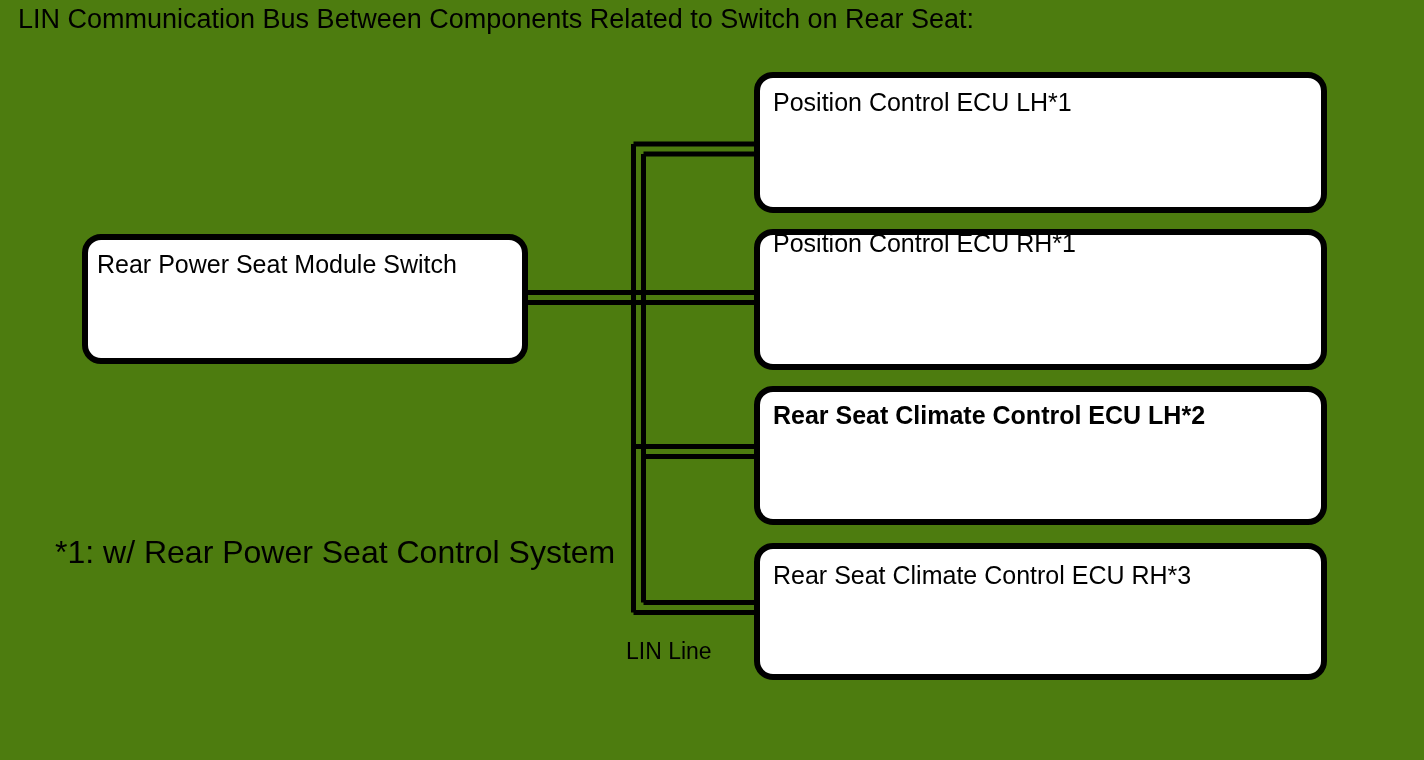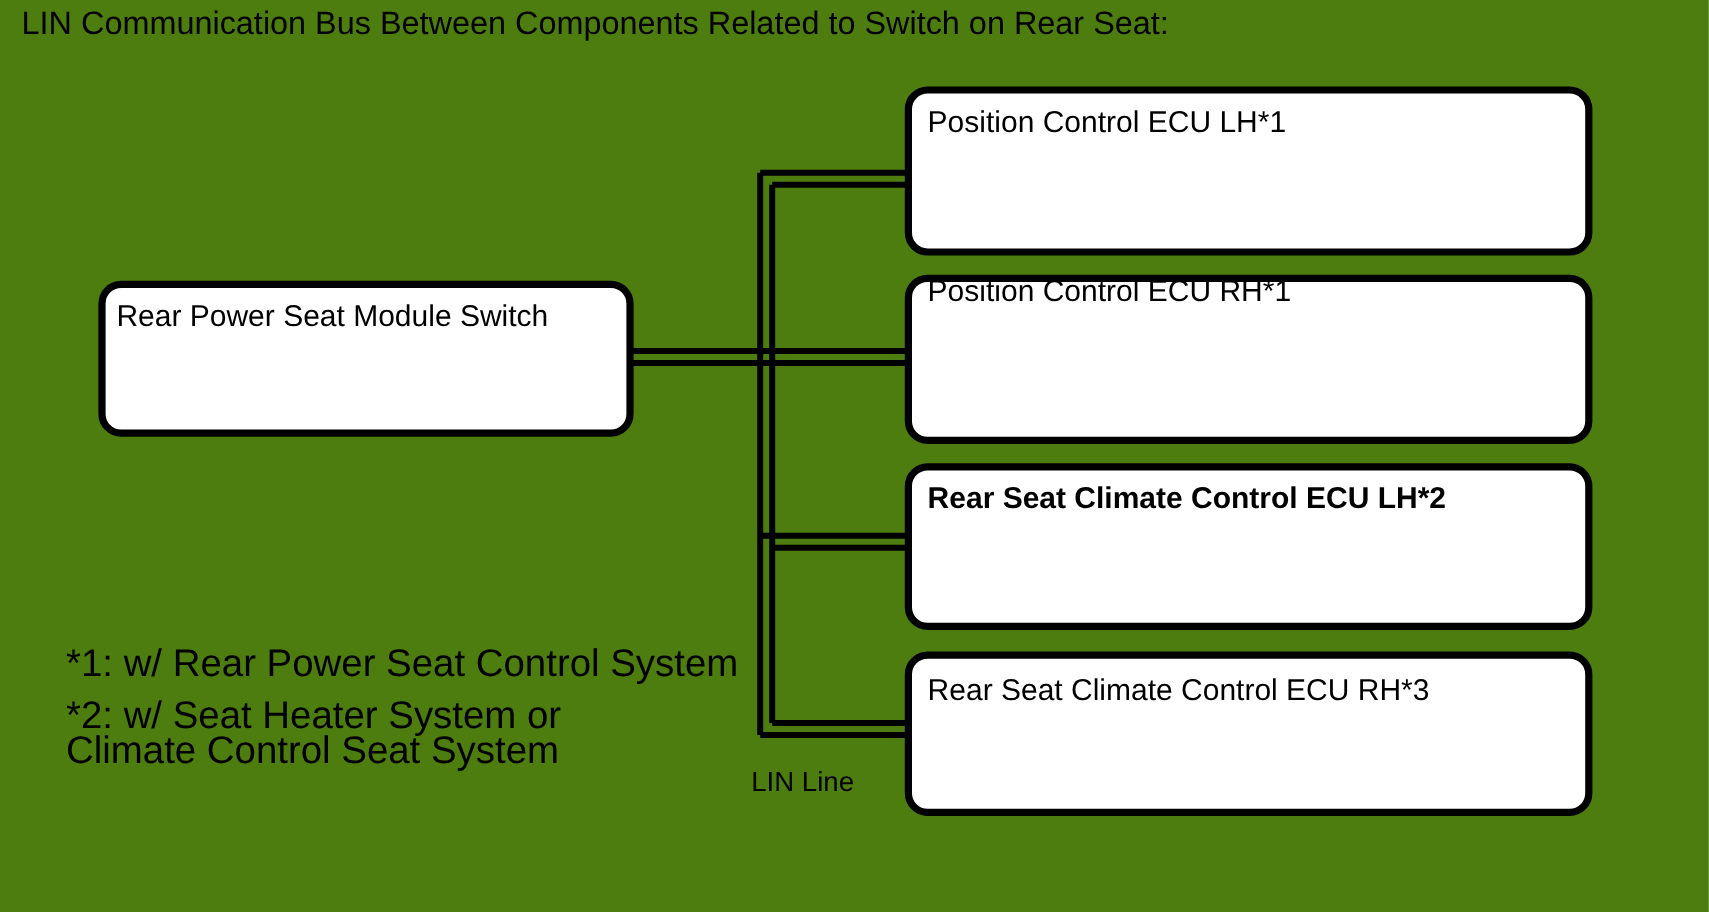--- a/index.html
+++ b/index.html
@@ -108,15 +108,14 @@
   <div class="node-label" style="left:773px; top:229px;">Position Control ECU RH*1</div>
 
   <div class="node-label" style="left:773px; top:401px;font-weight:bold;">Rear Seat Climate Control ECU LH*2</div>
 
   <div class="node-label" style="left:773px; top:561px;">Rear Seat Climate Control ECU RH*3</div>
 
   <div class="bus-label">LIN Line</div>
 
   <div class="footnote" id="footnote-1">*1: w/ Rear Power Seat Control System</div>
 
-  <div class="footnote" id="footnote-2">*2: w/ Seat Heater System or Climate Control Seat System</div>
 
 </div>
 
 </body></html>

